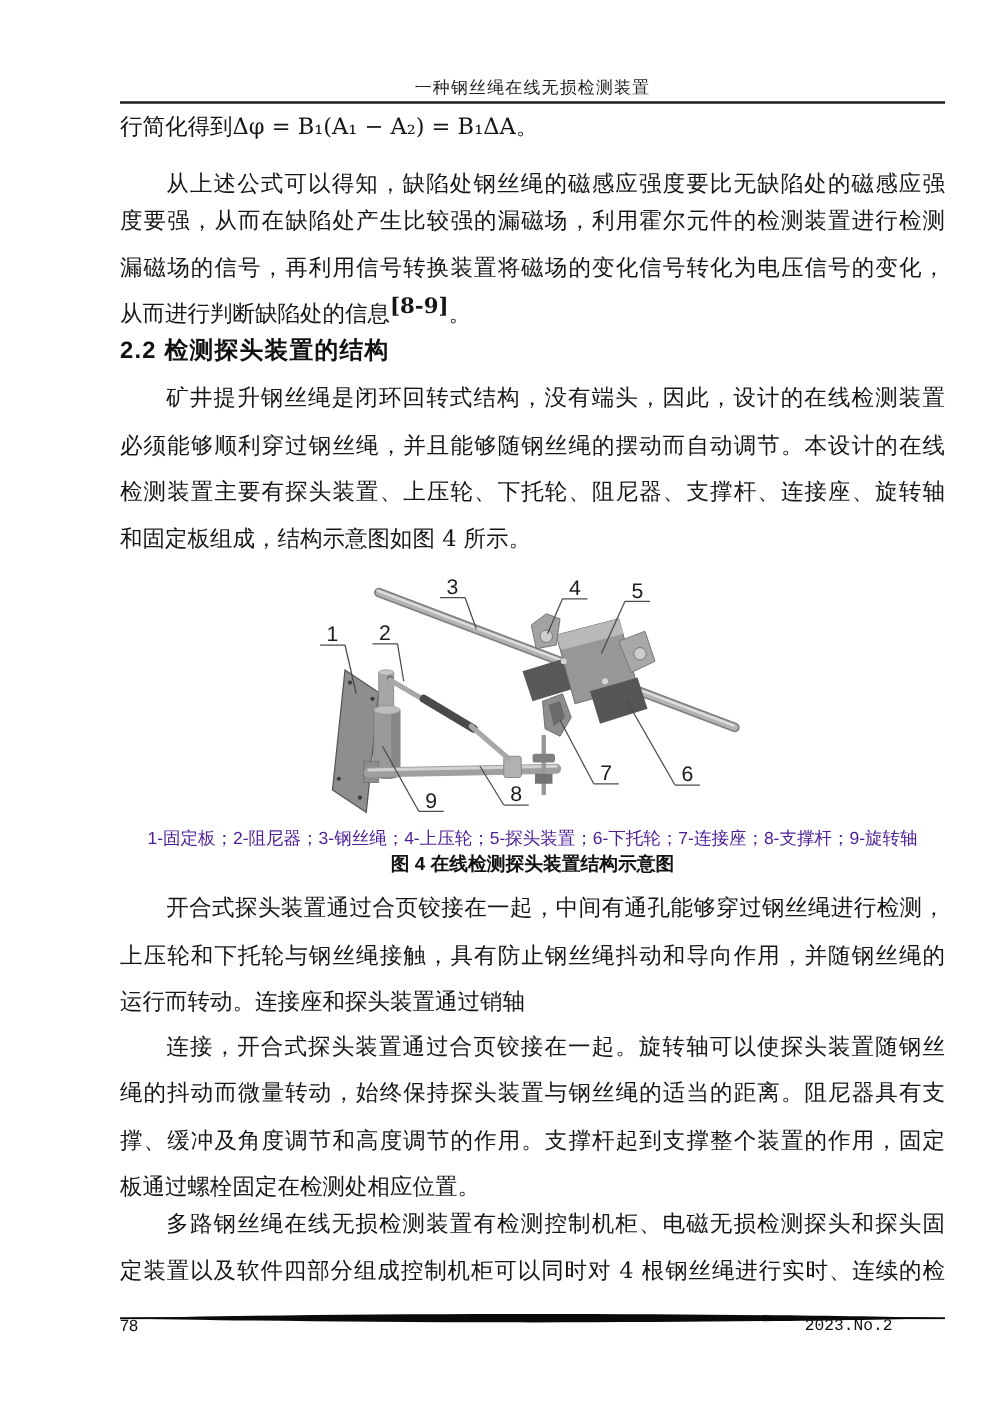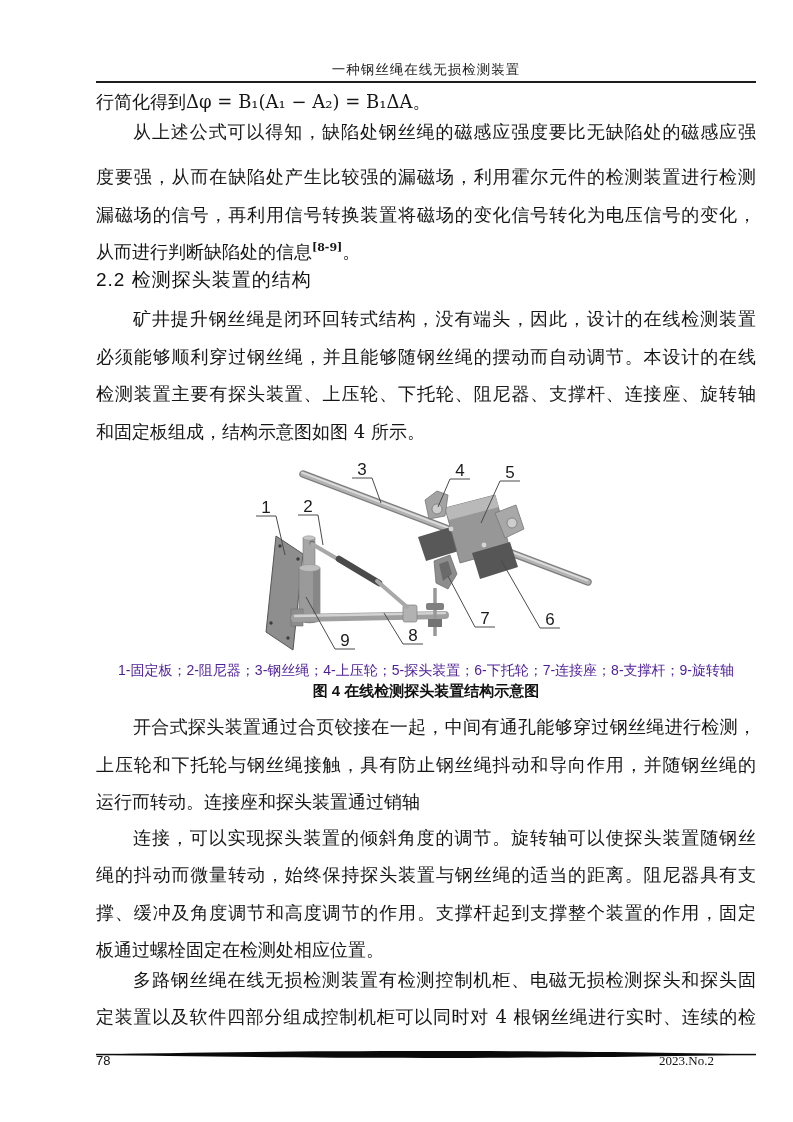--- a/index.html
+++ b/index.html
@@ -7,46 +7,46 @@
         font-family:"DejaVu Serif","Liberation Serif",serif;color:#161616;margin-left:28px;}
   .header-title{position:absolute;top:61px;left:68px;width:660px;text-align:center;
         font-size:13.5px;letter-spacing:1px;color:#222;}
   .header-rule{position:absolute;top:81px;left:68px;width:660px;height:0;
         border-top:2px solid #1d1d1d;}
   .line{position:absolute;left:68px;width:660px;height:25px;font-size:18px;
         line-height:25px;box-sizing:border-box;}
   .just{text-align:justify;text-align-last:justify;text-justify:inter-character;}
   .ind{padding-left:37px;}
   .formula{font-size:18px;}
-  sup{font-size:11px;font-weight:bold;vertical-align:super;line-height:0;}
-  .heading{position:absolute;left:68px;width:660px;margin:0;font-size:19px;font-weight:400;
+  sup{font-size:17px;font-weight:bold;vertical-align:super;line-height:0;}
+  .heading{position:absolute;left:68px;width:660px;margin:0;font-size:19px;font-weight:700;
         font-family:"Liberation Sans","DejaVu Sans",sans-serif;letter-spacing:1px;color:#111;}
   .figure-wrap{position:absolute;left:205px;top:450px;width:400px;height:212px;}
   .caption1{position:absolute;left:68px;width:660px;text-align:center;font-size:14px;
         font-weight:500;font-family:"Liberation Sans","DejaVu Sans",sans-serif;color:#4c1d95;}
   .caption2{position:absolute;left:68px;width:660px;text-align:center;font-size:15px;
         font-weight:700;font-family:"Liberation Sans","DejaVu Sans",sans-serif;color:#111;}
   .footer-bar{position:absolute;left:68px;top:1044px;width:660px;height:9px;}
   .footer-page{position:absolute;left:68px;top:1053px;width:660px;
         font-size:13px;font-family:"Liberation Sans","DejaVu Sans",sans-serif;color:#111;}
   .footer-issue{position:absolute;left:68px;top:1053px;width:618px;text-align:right;
-        font-size:13px;font-family:Liberation Serif, serif;color:#111;}
+        font-size:13px;font-family:Liberation Mono, monospace;color:#111;}
   svg text.lbl{font-family:"Liberation Sans","DejaVu Sans",sans-serif;font-size:17px;fill:#1a1a1a;}
 </style>
 </head>
 <body>
 
 <div class="page">
 
   <div class="header-title">一种钢丝绳在线无损检测装置</div>
   <div class="header-rule"></div>
 
   <div class="line" style="top:89px"><span class="formula">行简化得到Δφ = B₁(A₁ − A₂) = B₁ΔA。</span></div>
 
-  <div class="line just ind" style="top:119px">从上述公式可以得知，缺陷处钢丝绳的磁感应强度要比无缺陷处的磁感应强</div>
+  <div class="line just ind" style="top:135px">从上述公式可以得知，缺陷处钢丝绳的磁感应强度要比无缺陷处的磁感应强</div>
   <div class="line just" style="top:164px">度要强，从而在缺陷处产生比较强的漏磁场，利用霍尔元件的检测装置进行检测</div>
   <div class="line just" style="top:201.5px">漏磁场的信号，再利用信号转换装置将磁场的变化信号转化为电压信号的变化，</div>
   <div class="line" style="top:239px"><span>从而进行判断缺陷处的信息</span><sup>[8-9]</sup><span>。</span></div>
 
   <h2 class="heading" style="top:267px">2.2 检测探头装置的结构</h2>
 
   <div class="line just ind" style="top:306px">矿井提升钢丝绳是闭环回转式结构，没有端头，因此，设计的在线检测装置</div>
   <div class="line just" style="top:343.5px">必须能够顺利穿过钢丝绳，并且能够随钢丝绳的摆动而自动调节。本设计的在线</div>
   <div class="line just" style="top:381px">检测装置主要有探头装置、上压轮、下托轮、阻尼器、支撑杆、连接座、旋转轴</div>
   <div class="line" style="top:418.5px">和固定板组成，结构示意图如图 4 所示。</div>
@@ -146,21 +146,21 @@
     </svg>
   </div>
 
   <div class="caption1" style="top:662px">1-固定板；2-阻尼器；3-钢丝绳；4-上压轮；5-探头装置；6-下托轮；7-连接座；8-支撑杆；9-旋转轴</div>
   <div class="caption2" style="top:682px">图 4 在线检测探头装置结构示意图</div>
 
   <div class="line just ind" style="top:714px">开合式探头装置通过合页铰接在一起，中间有通孔能够穿过钢丝绳进行检测，</div>
   <div class="line just" style="top:751.5px">上压轮和下托轮与钢丝绳接触，具有防止钢丝绳抖动和导向作用，并随钢丝绳的</div>
   <div class="line" style="top:789px">运行而转动。连接座和探头装置通过销轴</div>
 
-  <div class="line just ind" style="top:824.5px">连接，可以实现探头装置的倾斜角度的调节。旋转轴可以使探头装置随钢丝</div>
+  <div class="line just ind" style="top:824.5px">连接，开合式探头装置通过合页铰接在一起。旋转轴可以使探头装置随钢丝</div>
   <div class="line just" style="top:862px">绳的抖动而微量转动，始终保持探头装置与钢丝绳的适当的距离。阻尼器具有支</div>
   <div class="line just" style="top:899.5px">撑、缓冲及角度调节和高度调节的作用。支撑杆起到支撑整个装置的作用，固定</div>
   <div class="line" style="top:937px">板通过螺栓固定在检测处相应位置。</div>
 
   <div class="line just ind" style="top:966.5px">多路钢丝绳在线无损检测装置有检测控制机柜、电磁无损检测探头和探头固</div>
   <div class="line just" style="top:1004px">定装置以及软件四部分组成控制机柜可以同时对 4 根钢丝绳进行实时、连续的检</div>
 
   <div class="footer-bar">
     <svg width="660" height="9" viewBox="0 0 660 9">
       <rect x="0" y="3.8" width="660" height="1.5" fill="#111"></rect>

